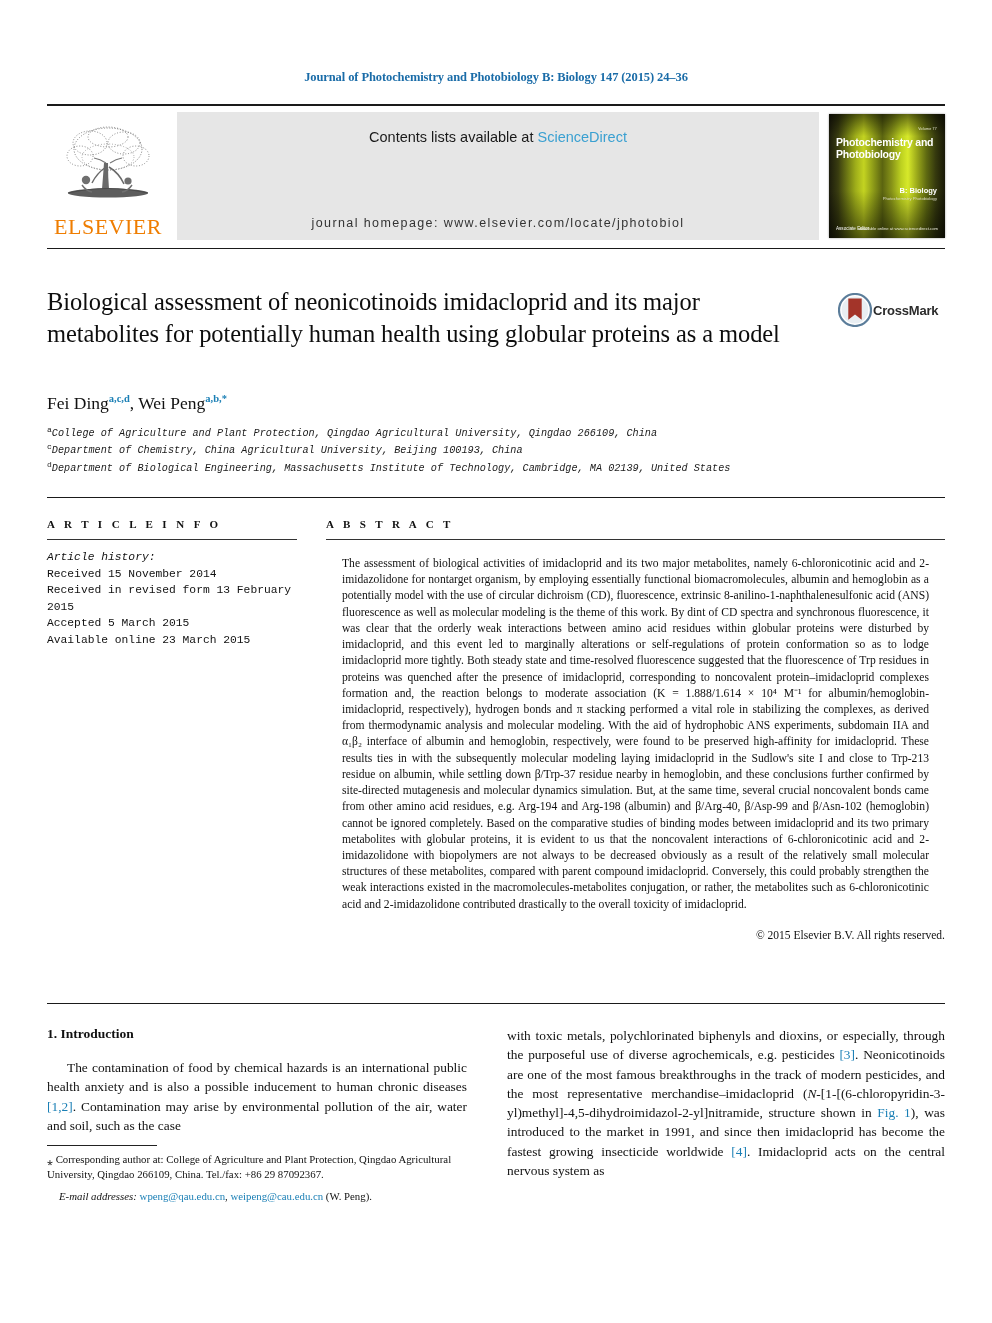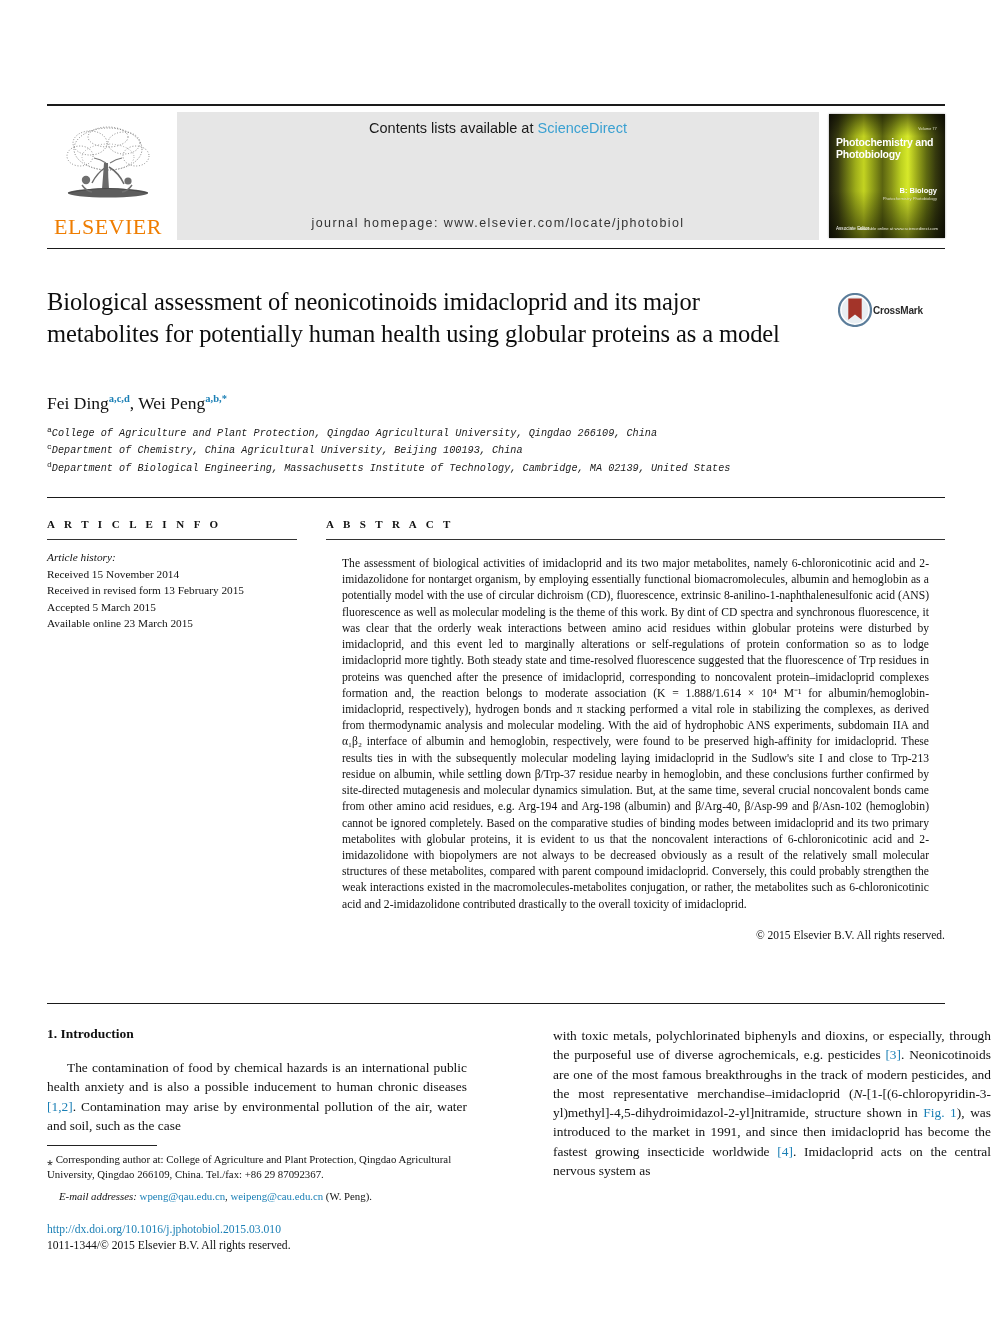--- a/index.html
+++ b/index.html
@@ -67,21 +67,21 @@
     line-height: 1;
     margin-top: 1px;
   }
   .journal-band {
     flex: 1 1 auto;
     background: #e6e6e6;
     display: flex;
     flex-direction: column;
     justify-content: space-between;
     align-items: center;
-    padding: 8px 0 10px 0;
+    padding: 17px 0 10px 0;
     margin-left: 8px;
   }
   .contents-line {
     font-family: "Liberation Sans", sans-serif;
     font-size: 14.5px;
     color: #1a1a1a;
   }
   .contents-line .sd {
     color: #3aa0d1;
   }
@@ -202,21 +202,21 @@
     position: absolute;
     left: 838px;
     top: 288px;
     width: 110px;
     height: 44px;
     display: flex;
     align-items: center;
   }
   .crossmark-label {
     font-family: "Liberation Sans", sans-serif;
-    font-size: 10px;
+    font-size: 13px;
     font-weight: bold;
     color: #2b2b2b;
     margin-left: 1px;
     letter-spacing: -0.2px;
   }
   .authors {
     position: absolute;
     left: 47px;
     top: 393px;
     font-family: "Liberation Serif", serif;
@@ -262,21 +262,21 @@
     font-weight: bold;
     letter-spacing: 3.4px;
     color: #111;
     margin: 0 0 9px 0;
   }
   .thin-rule {
     border-top: 1px solid #333;
     margin-bottom: 9px;
   }
   .history {
-    font-family: Liberation Serif, serif;
+    font-family: Liberation Mono, monospace;
     font-size: 11.3px;
     line-height: 1.47;
     color: #111;
   }
   .history .hist-title { font-style: italic; }
   .abstract-body {
     font-family: "Liberation Serif", serif;
     font-size: 11.6px;
     line-height: 1.40;
     text-align: justify;
@@ -303,21 +303,20 @@
     position: absolute;
     left: 47px;
     top: 1026px;
     width: 420px;
   }
   .intro-right {
     position: absolute;
     left: 507px;
     top: 1026px;
     width: 438px;
-    margin-left: 46px;
   }
   .h2 {
     font-family: "Liberation Serif", serif;
     font-size: 13.5px;
     font-weight: bold;
     margin: 0 0 16px 0;
     color: #111;
   }
   .body-text {
     font-family: "Liberation Serif", serif;
@@ -365,20 +364,21 @@
     line-height: 1.42;
     color: #111;
   }
   .doi-block .doi-link { color: #1a7fb5; }
 </style>
 </head>
 <body>
 
 <div class="page">
 
+  <div class="running-head">Journal of Photochemistry and Photobiology B: Biology 147 (2015) 24–36</div>
 
   <div class="masthead">
     <div class="masthead-inner">
 
       <div class="elsevier-logo">
         <svg class="tree-svg" width="96" height="92" viewBox="0 0 96 92">
           <g fill="#4a4a4a">
             <ellipse cx="48" cy="26" rx="34" ry="21" fill="none" stroke="#555" stroke-width="0.7" stroke-dasharray="1.1 1.6"></ellipse>
             <ellipse cx="30" cy="20" rx="17" ry="12" fill="none" stroke="#5a5a5a" stroke-width="0.7" stroke-dasharray="1 1.7"></ellipse>
             <ellipse cx="64" cy="20" rx="16" ry="11" fill="none" stroke="#5a5a5a" stroke-width="0.7" stroke-dasharray="1 1.7"></ellipse>
@@ -480,18 +480,14 @@
   <div class="intro-right">
     <p class="body-text">with toxic metals, polychlorinated biphenyls and dioxins, or especially, through the purposeful use of diverse agrochemicals, e.g. pesticides <span class="ref">[3]</span>. Neonicotinoids are one of the most famous breakthroughs in the track of modern pesticides, and the most representative merchandise–imidacloprid (<i>N</i>-[1-[(6-chloropyridin-3-yl)methyl]-4,5-dihydroimidazol-2-yl]nitramide, structure shown in <span class="ref">Fig. 1</span>), was introduced to the market in 1991, and since then imidacloprid has become the fastest growing insecticide worldwide <span class="ref">[4]</span>. Imidacloprid acts on the central nervous system as</p>
   </div>
 
   <div class="footnote">
     <div class="fn-rule"></div>
     <p class="fn-text"><span class="star">⁎</span> Corresponding author at: College of Agriculture and Plant Protection, Qingdao Agricultural University, Qingdao 266109, China. Tel./fax: +86 29 87092367.</p>
     <p class="fn-text fn-email"><span class="lbl">E-mail addresses:</span> <span class="link">wpeng@qau.edu.cn</span>, <span class="link">weipeng@cau.edu.cn</span> (W. Peng).</p>
   </div>
 
-  <div class="doi-block">
-    <div class="doi-link">http://dx.doi.org/10.1016/j.jphotobiol.2015.03.010</div>
-    <div>1011-1344/© 2015 Elsevier B.V. All rights reserved.</div>
-  </div>
 
 </div>
 
 </body></html>

